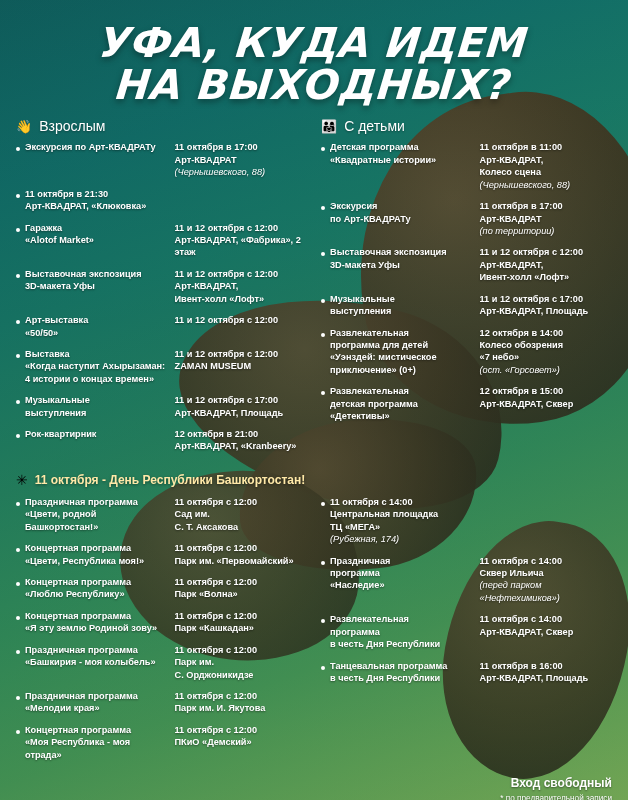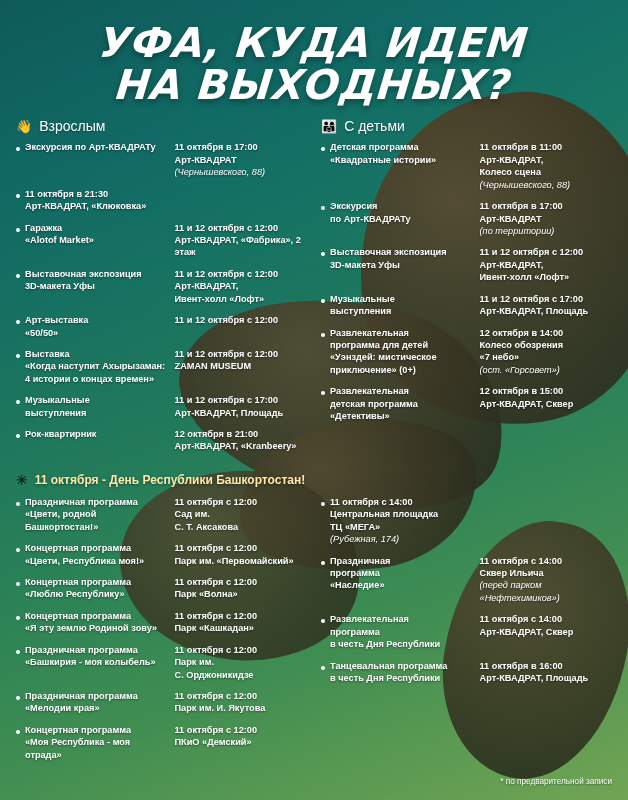--- a/index.html
+++ b/index.html
@@ -482,18 +482,19 @@
                 </div>
               </div>
             </div>
         </div>
       </div>
     </div>
   </div>
 
   <div class="footer">
     <div class="free">
+      <span class="f1">Вход свободный</span>
       <span class="f2">* по предварительной записи</span>
 
     </div>
 
   </div>
 </div>
 
 </body></html>

